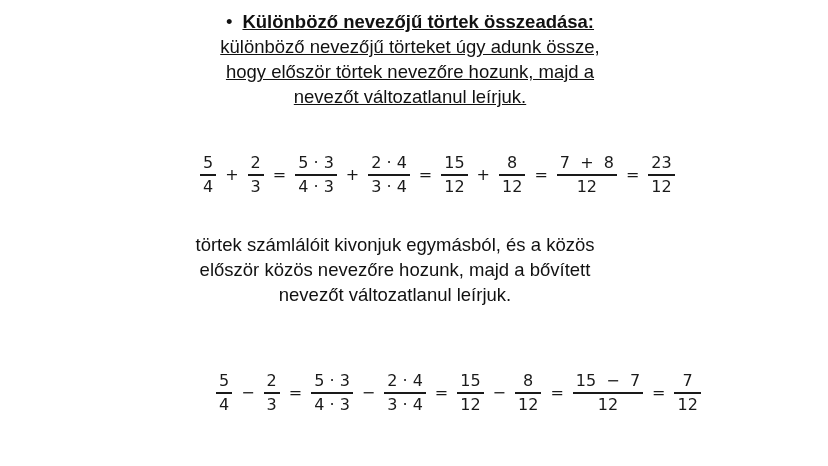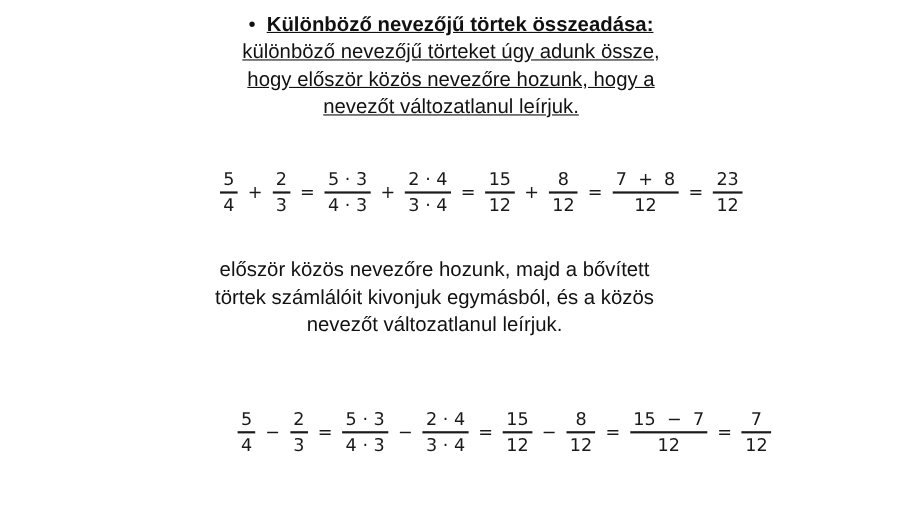--- a/index.html
+++ b/index.html
@@ -18,21 +18,21 @@
   .op { margin: 0 5px; font-size: 16px; }
 </style>
 </head>
 <body>
 
 <div class="block b1">
   <div>
     <span class="bullet">•</span><span class="bold">Különböző nevezőjű törtek összeadása:</span>
   </div>
   <div>különböző nevezőjű törteket úgy adunk össze,</div>
-  <div>hogy először közös nevezőre hozunk, hogy a</div>
+  <div>hogy először törtek nevezőre hozunk, majd a</div>
   <div>nevezőt változatlanul leírjuk.</div>
 </div>
 
 <div class="eq eq1">
     <span class="frac">
       <span class="num">5</span>
       <span class="bar"></span>
       <span class="den">4</span>
     </span>
     <span class="op">+</span>
@@ -73,22 +73,22 @@
     </span>
     <span class="op">=</span>
     <span class="frac">
       <span class="num">23</span>
       <span class="bar"></span>
       <span class="den">12</span>
     </span>
   </div>
 
 <div class="block b2">
+  <div>törtek számlálóit  kivonjuk egymásból, és a közös</div>
   <div>először közös nevezőre hozunk, majd a bővített</div>
-  <div>törtek számlálóit  kivonjuk egymásból, és a közös</div>
   <div>nevezőt változatlanul leírjuk.</div>
 </div>
 
 <div class="eq eq2">
     <span class="frac">
       <span class="num">5</span>
       <span class="bar"></span>
       <span class="den">4</span>
     </span>
     <span class="op">−</span>

